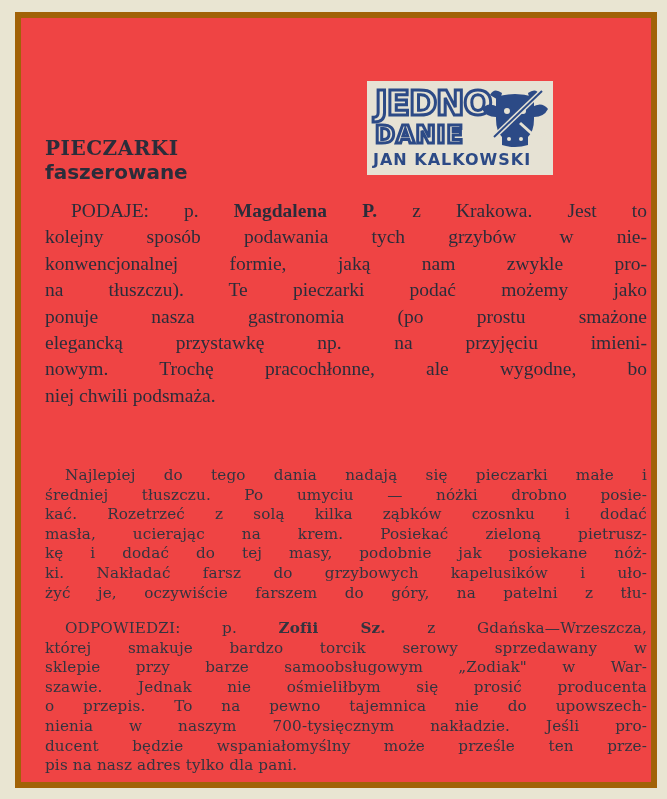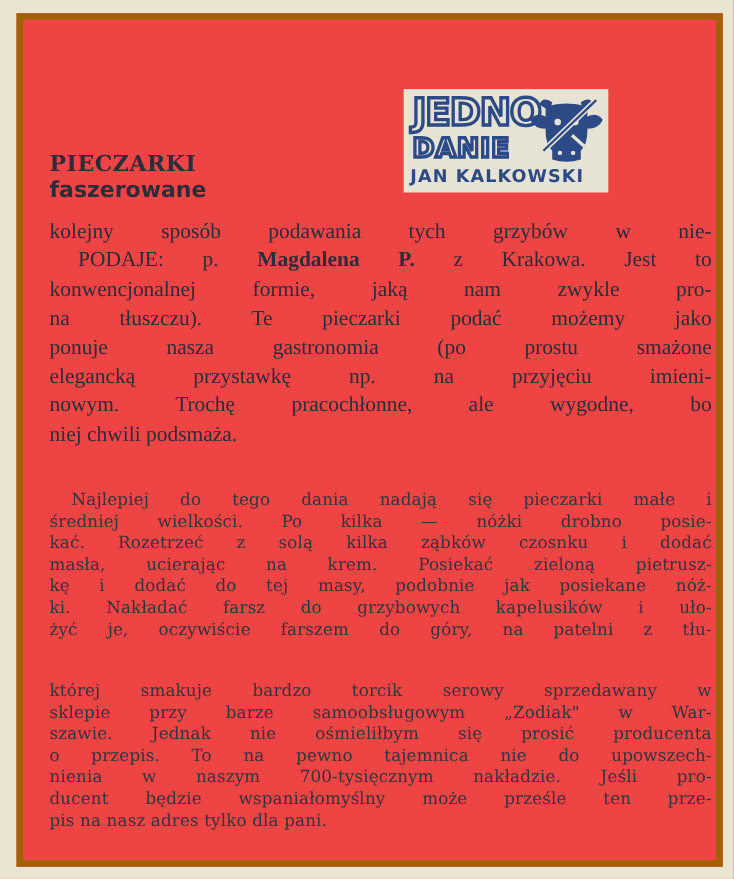--- a/index.html
+++ b/index.html
@@ -84,21 +84,21 @@
   .body {
     position: absolute;
     left: 24px;
     width: 602px;
     font-size: 15.2px;
     line-height: 19.6px;
     color: #34343f;
     font-family: "DejaVu Serif", serif;
     letter-spacing: 0.15px;
   }
-  .body-1 { top: 427px; }
+  .body-1 { top: 448px; }
   .body-2 { top: 601px; }
 </style>
 </head>
 <body>
 
 <div class="frame">
 
   <div class="logo">
     <span class="logo-word logo-jedno">JEDNO</span>
     <span class="logo-word logo-danie">DANIE</span>
@@ -125,41 +125,42 @@
       <line x1="40" y1="36" x2="60" y2="54" stroke="#e6e2d4" stroke-width="3"></line>
       <line x1="58" y1="50" x2="66" y2="46" stroke="#e6e2d4" stroke-width="2"></line>
       <line x1="60" y1="53" x2="68" y2="50" stroke="#e6e2d4" stroke-width="2"></line>
     </svg>
   </div>
 
   <div class="title">PIECZARKI</div>
   <div class="subtitle">faszerowane</div>
 
   <div class="lead">
+    <span class="line"><span class="indent"></span><span>PODAJE: p. </span><span class="bold">Magdalena P.</span><span> z Krakowa. Jest to</span></span>
     <span class="line">kolejny sposób podawania tych grzybów w nie-</span>
-    <span class="line"><span class="indent"></span><span>PODAJE: p. </span><span class="bold">Magdalena P.</span><span> z Krakowa. Jest to</span></span>
     <span class="line">konwencjonalnej formie, jaką nam zwykle pro-</span>
     <span class="line">na tłuszczu). Te pieczarki podać możemy jako</span>
     <span class="line">ponuje nasza gastronomia (po prostu smażone</span>
     <span class="line">elegancką przystawkę np. na przyjęciu imieni-</span>
     <span class="line">nowym. Trochę pracochłonne, ale wygodne, bo</span>
     <span class="line last">niej chwili podsmaża.</span>
   </div>
 
   <div class="body body-1">
     <span class="line"><span class="indent" style="width:20px"></span><span>Najlepiej do tego dania nadają się pieczarki małe i</span></span>
-    <span class="line">średniej wielkości. Po kilka — nóżki drobno posie-</span>
+    <span class="line">średniej tłuszczu. Po umyciu — nóżki drobno posie-</span>
     <span class="line">kać. Rozetrzeć z solą kilka ząbków czosnku i dodać</span>
     <span class="line">masła, ucierając na krem. Posiekać zieloną pietrusz-</span>
     <span class="line">kę i dodać do tej masy, podobnie jak posiekane nóż-</span>
     <span class="line">ki. Nakładać farsz do grzybowych kapelusików i uło-</span>
     <span class="line">żyć je, oczywiście farszem do góry, na patelni z tłu-</span>
   </div>
 
   <div class="body body-2">
+    <span class="line"><span class="indent" style="width:20px"></span><span>ODPOWIEDZI: p. </span><span class="bold">Zofii Sz.</span><span> z Gdańska—Wrzeszcza,</span></span>
     <span class="line">której smakuje bardzo torcik serowy sprzedawany w</span>
     <span class="line">sklepie przy barze samoobsługowym „Zodiak" w War-</span>
     <span class="line">szawie. Jednak nie ośmieliłbym się prosić producenta</span>
     <span class="line">o przepis. To na pewno tajemnica nie do upowszech-</span>
     <span class="line">nienia w naszym 700-tysięcznym nakładzie. Jeśli pro-</span>
     <span class="line">ducent będzie wspaniałomyślny może prześle ten prze-</span>
     <span class="line last">pis na nasz adres tylko dla pani.</span>
   </div>
 
 </div>

